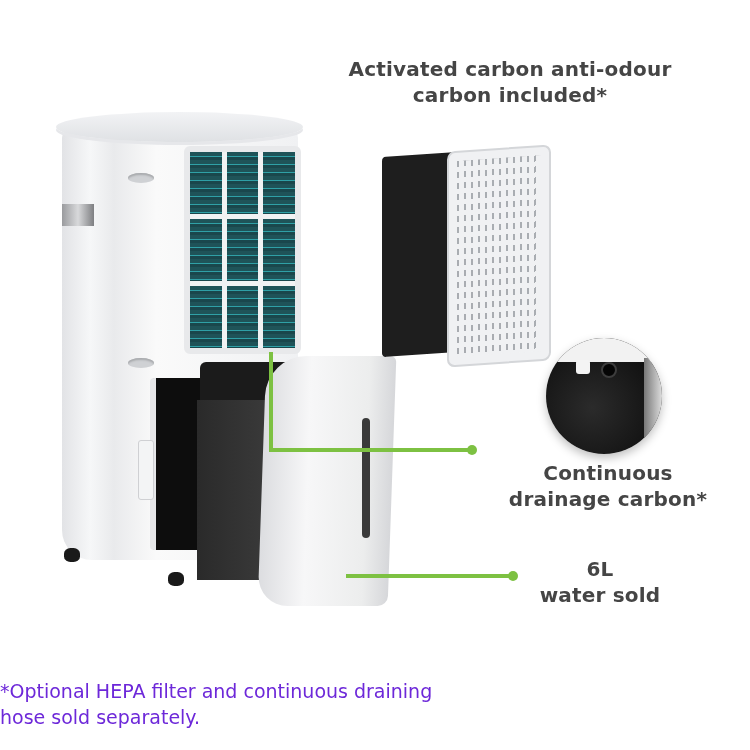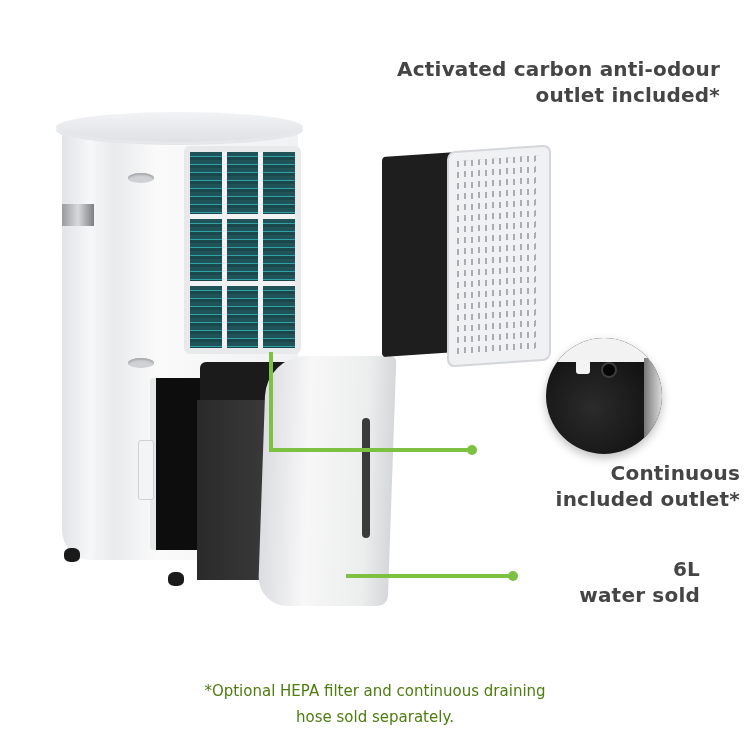--- a/index.html
+++ b/index.html
@@ -1,19 +1,19 @@
 <!DOCTYPE html>
 <html><head>
 <meta charset="utf-8">
 <style>
   html, body { margin:0; padding:0; }
   body { width:750px; height:750px; background:#ffffff; position:relative; overflow:hidden; font-family:"DejaVu Sans", sans-serif; }
   .abs { position:absolute; }
-  .label { position:absolute; text-align:right; color:#454545; font-weight:bold; font-size:20px; line-height:26px; letter-spacing:0.2px; }
-  .footnote { position:absolute; left:0; width:750px; top:678px; text-align:center; color:#4d7c0f; font-size:15px; line-height:26px; }
+  .label { position:absolute; text-align:center; color:#454545; font-weight:bold; font-size:20px; line-height:26px; letter-spacing:0.2px; }
+  .footnote { position:absolute; left:0; width:750px; top:678px; text-align:left; color:#6d28d9; font-size:19px; line-height:26px; }
   .gline { position:absolute; background:#7dc142; }
   .gdot { position:absolute; width:10px; height:10px; border-radius:50%; background:#7dc142; }
 
   
   .top-lid { left:56px; top:112px; width:247px; height:30px; border-radius:50%; background:linear-gradient(#f2f3f5,#dfe1e4); box-shadow:0 3px 0 #e6e7ea; }
   .body-main { left:62px; top:130px; width:236px; height:430px; background:linear-gradient(90deg,#e2e3e6 0%,#f6f7f8 12%,#e9eaec 22%,#fafafa 40%,#f0f1f3 100%); border-radius:8px 8px 30px 30px; }
   .chrome-band { left:62px; top:204px; width:32px; height:22px; background:linear-gradient(90deg,#9a9b9e,#d8d9db,#7e7f82); }
   .handle-slot { width:26px; height:10px; border-radius:50%; background:#cfd1d4; box-shadow:inset 0 2px 2px #a8aaad; }
   .coil { left:184px; top:146px; width:105px; height:196px; background:#1d4d52; border:6px solid #e8e9eb; border-radius:6px; overflow:hidden; }
   .coil-grid { position:absolute; inset:0; display:grid; grid-template-columns:repeat(3,1fr); grid-template-rows:repeat(3,1fr); gap:5px; background:#f1f2f3; }
@@ -36,21 +36,21 @@
   .inset-strip { position:absolute; left:0; top:0; width:116px; height:24px; background:#f2f2f2; }
   .inset-clip { position:absolute; left:30px; top:22px; width:14px; height:14px; background:#f4f4f4; border-radius:3px; }
   .inset-port { position:absolute; left:55px; top:24px; width:12px; height:12px; border-radius:50%; background:#050505; border:2px solid #3d3d3d; }
   .inset-wall { position:absolute; right:0; top:20px; width:18px; height:96px; background:linear-gradient(90deg,#777,#ddd); }
 </style>
 </head>
 <body>
 
 <div class="label" style="left:300px; top:56px; width:420px;">
   <div>Activated carbon anti-odour</div>
-  <div>outlet included*</div>
+  <div>carbon included*</div>
 </div>
 
 <div>
   <div class="abs body-main"></div>
   <div class="abs top-lid"></div>
   <div class="abs chrome-band"></div>
   <div class="abs handle-slot" style="left:128px; top:173px;"></div>
   <div class="abs handle-slot" style="left:128px; top:358px;"></div>
   <div class="abs coil">
     <div class="coil-grid">
@@ -89,23 +89,23 @@
   <div class="inset-wall"></div>
 </div>
 
 <div class="gline" style="left:269px; top:352px; width:4px; height:99px;"></div>
 <div class="gline" style="left:269px; top:448px; width:203px; height:4px;"></div>
 <div class="gdot" style="left:467px; top:445px;"></div>
 
 <div class="gline" style="left:346px; top:574px; width:166px; height:4px;"></div>
 <div class="gdot" style="left:508px; top:571px;"></div>
 
-<div class="label" style="left:500px; top:460px; width:240px;">
+<div class="label" style="left:488px; top:460px; width:240px;">
   <div>Continuous</div>
-  <div>included outlet*</div>
+  <div>drainage carbon*</div>
 </div>
 
 <div class="label" style="left:500px; top:556px; width:200px;">
   <div>6L</div>
   <div>water sold</div>
 </div>
 
 <div class="footnote">
   <div>*Optional HEPA filter and continuous draining</div>
   <div>hose sold separately.</div>

